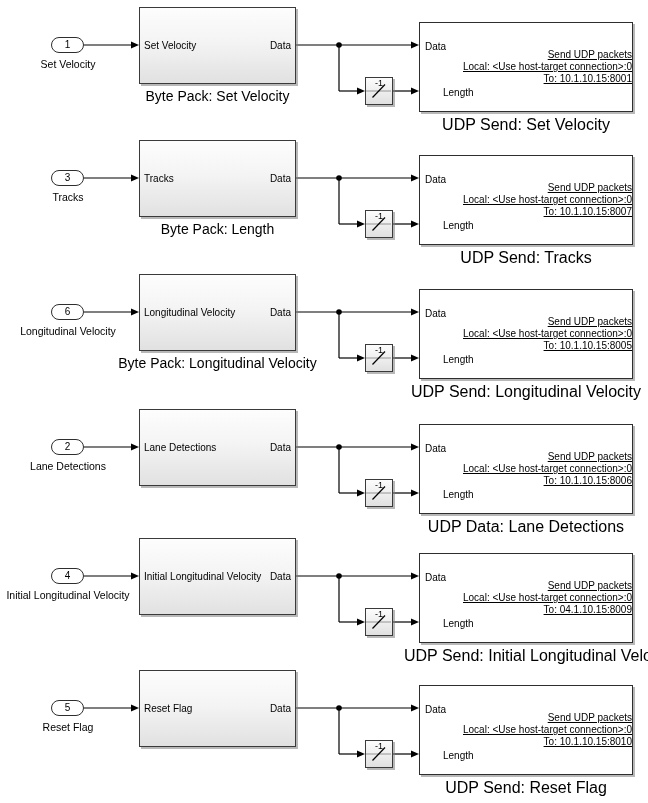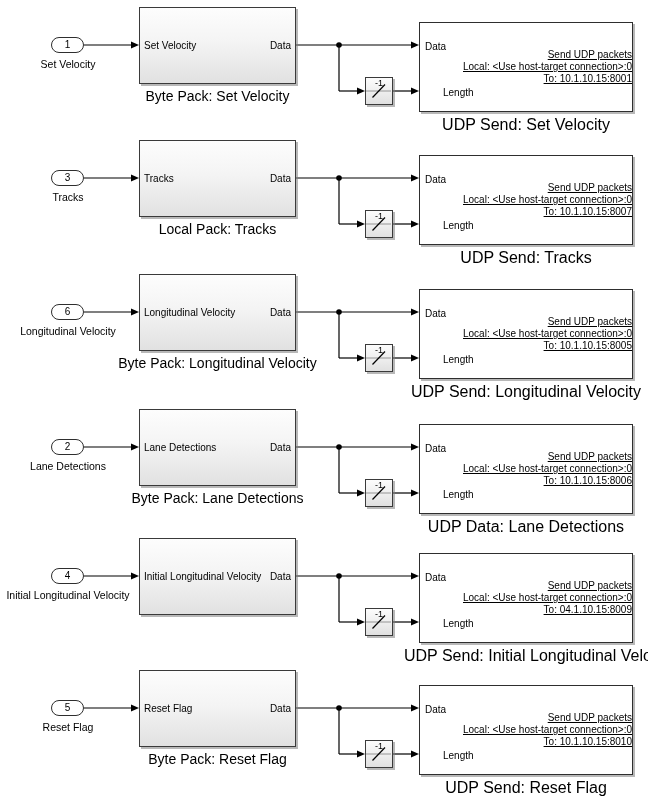--- a/index.html
+++ b/index.html
@@ -120,21 +120,21 @@
     <polygon points="419,84 411,80.6 411,87.4"></polygon>
   </svg>
   <div class="inport">
       <span>3</span>
     </div>
   <div class="inport-label">Tracks</div>
   <div class="bytepack">
     <span>Tracks</span>
     <span>Data</span>
   </div>
-  <div class="bp-caption">Local Pack: Tracks</div>
+  <div class="bp-caption">Byte Pack: Length</div>
   <div class="widthblock">
     <svg viewBox="0 0 25 25">
       <line x1="0" y1="13" x2="25" y2="13" stroke="#949494" stroke-width="1"></line>
       <line x1="6.5" y1="19.5" x2="19" y2="6.5" stroke="#000" stroke-width="1.2"></line>
     </svg>
     <div class="width-label">-1</div>
   </div>
   <div class="udp">
     <span class="port-data">Data</span>
     <span class="port-length">Length</span>
@@ -202,21 +202,20 @@
     <polygon points="419,84 411,80.6 411,87.4"></polygon>
   </svg>
   <div class="inport">
       <span>2</span>
     </div>
   <div class="inport-label">Lane Detections</div>
   <div class="bytepack">
     <span>Lane Detections</span>
     <span>Data</span>
   </div>
-  <div class="bp-caption">Byte Pack: Lane Detections</div>
   <div class="widthblock">
     <svg viewBox="0 0 25 25">
       <line x1="0" y1="13" x2="25" y2="13" stroke="#949494" stroke-width="1"></line>
       <line x1="6.5" y1="19.5" x2="19" y2="6.5" stroke="#000" stroke-width="1.2"></line>
     </svg>
     <div class="width-label">-1</div>
   </div>
   <div class="udp">
     <span class="port-data">Data</span>
     <span class="port-length">Length</span>
@@ -283,21 +282,20 @@
     <polygon points="419,84 411,80.6 411,87.4"></polygon>
   </svg>
   <div class="inport">
       <span>5</span>
     </div>
   <div class="inport-label">Reset Flag</div>
   <div class="bytepack">
     <span>Reset Flag</span>
     <span>Data</span>
   </div>
-  <div class="bp-caption">Byte Pack: Reset Flag</div>
   <div class="widthblock">
     <svg viewBox="0 0 25 25">
       <line x1="0" y1="13" x2="25" y2="13" stroke="#949494" stroke-width="1"></line>
       <line x1="6.5" y1="19.5" x2="19" y2="6.5" stroke="#000" stroke-width="1.2"></line>
     </svg>
     <div class="width-label">-1</div>
   </div>
   <div class="udp">
     <span class="port-data">Data</span>
     <span class="port-length">Length</span>

